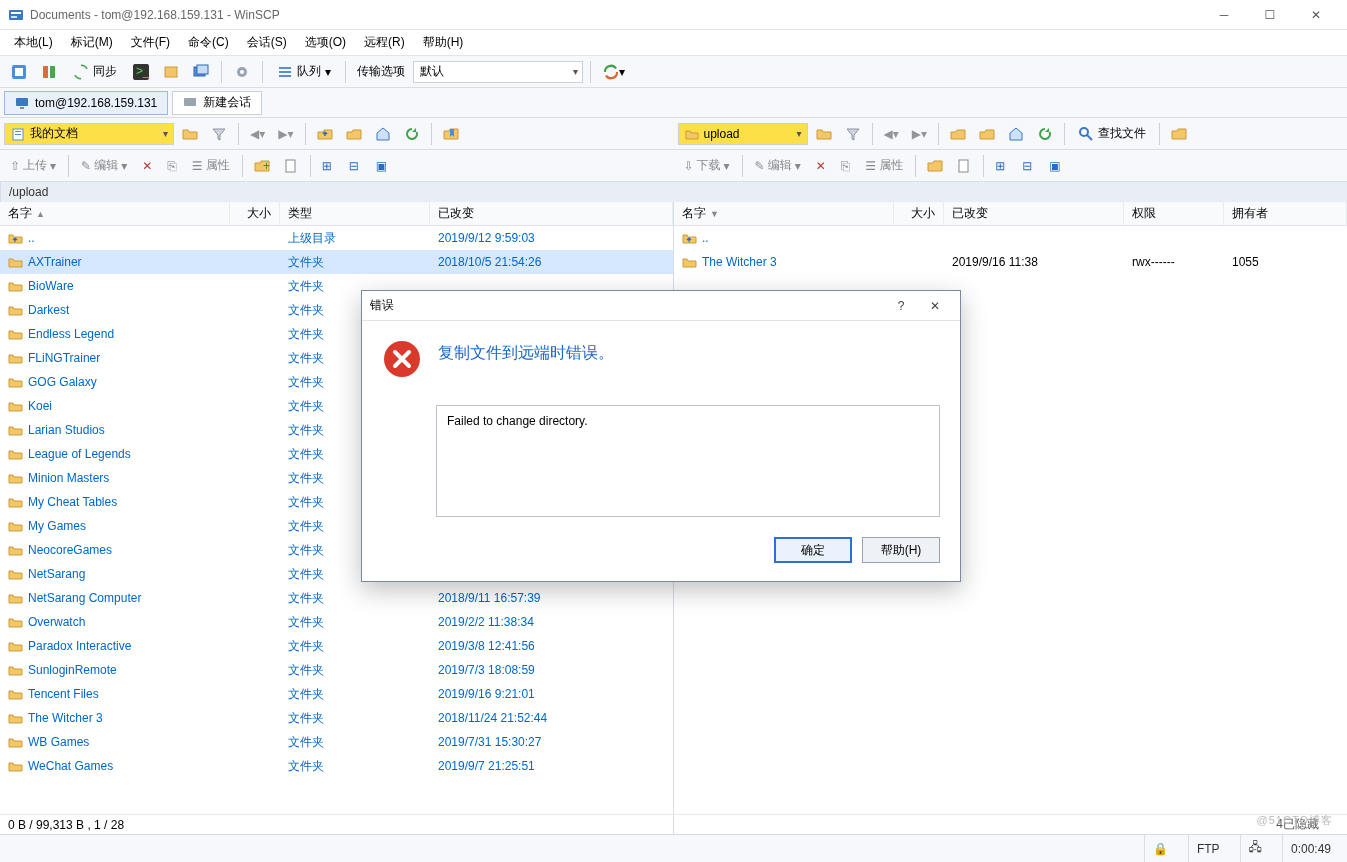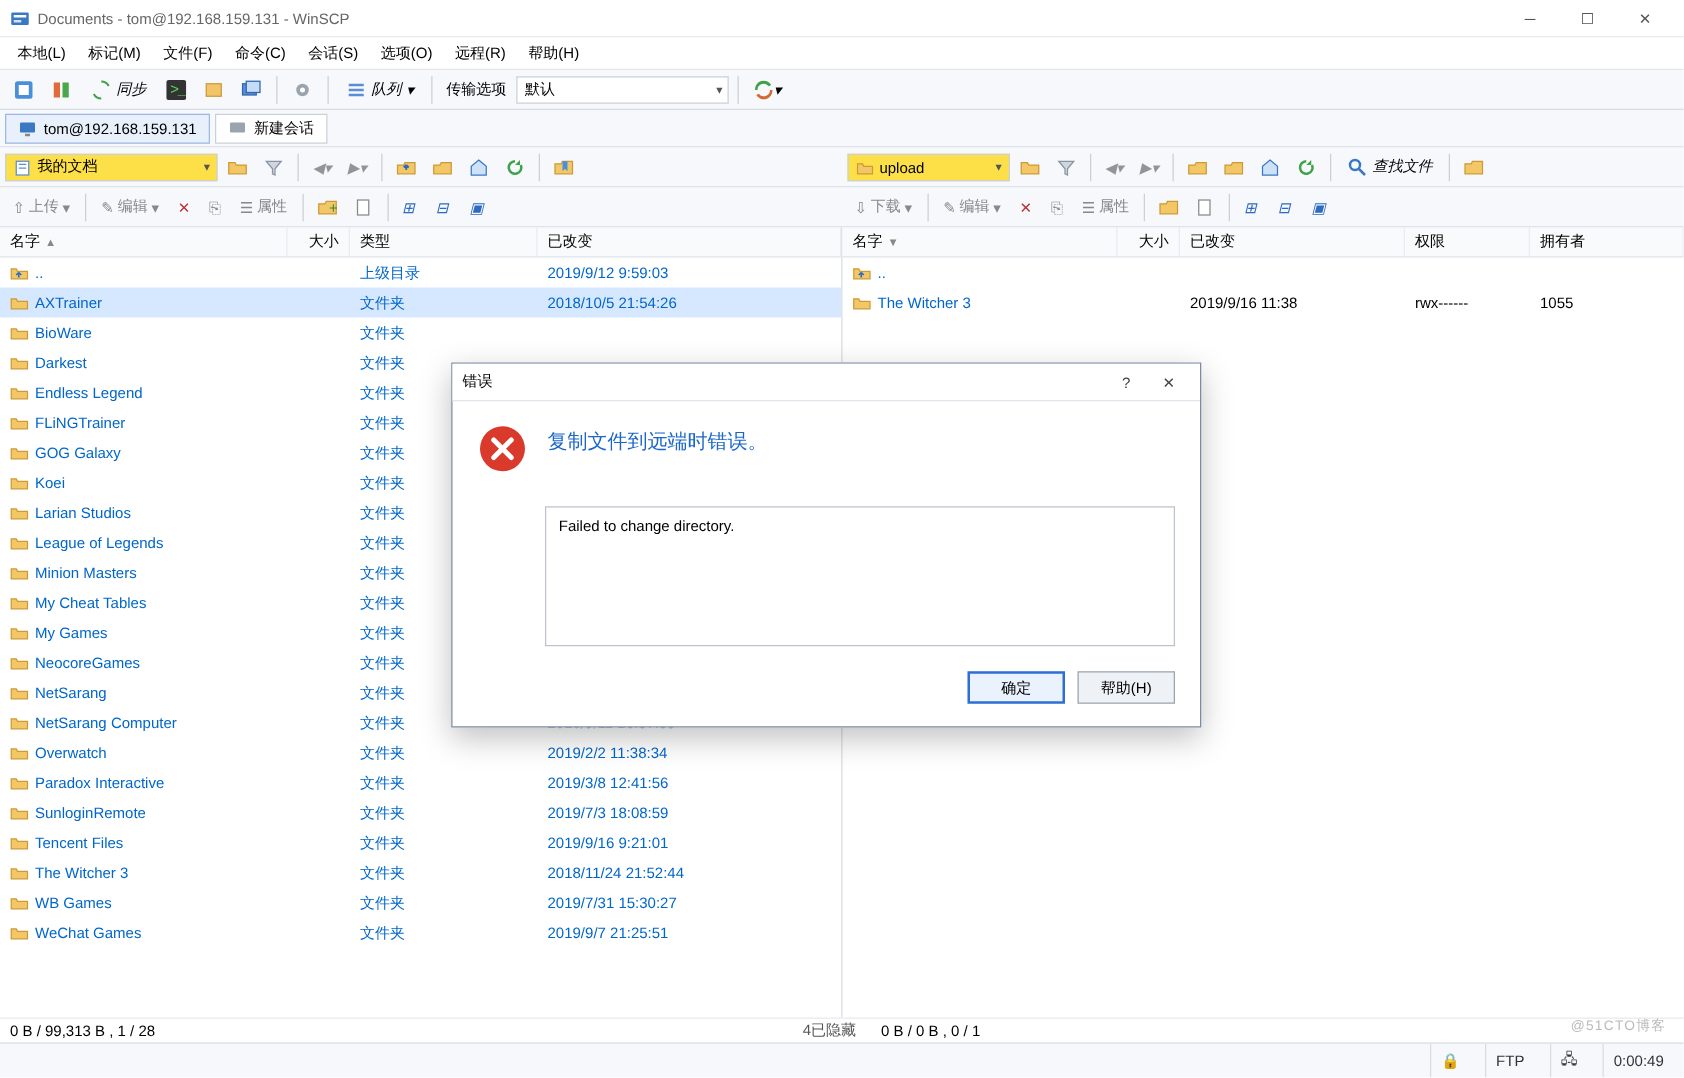--- a/index.html
+++ b/index.html
@@ -4,21 +4,21 @@
 <style>
 * { box-sizing: border-box; margin: 0; padding: 0; font-family: "Microsoft YaHei", "Segoe UI", Tahoma, sans-serif; font-size: 12px; }
 body { background: #fff; width: 1347px; height: 862px; position: relative; overflow: hidden; color: #000; }
 .titlebar { height: 30px; display: flex; align-items: center; padding: 0 8px; background: #fff; border-bottom: 1px solid #e5e5e5; }
 .titlebar .app-icon { width:16px; height:16px; margin-right:6px; display:inline-flex; }
 .titlebar .title { flex:1; color:#666; }
 .titlebar .winbtn { width:46px; height:30px; display:flex; align-items:center; justify-content:center; color:#555; }
 .menubar { height:26px; display:flex; align-items:center; padding:0 6px; gap:2px; background:#fff; border-bottom:1px solid #e5e5e5; }
 .menubar .mi { padding:3px 8px; }
 .toolbar1, .toolbar2 { height:32px; display:flex; align-items:center; padding:0 6px; gap:4px; background:#f6f8fb; border-bottom:1px solid #d7dde4; }
-.tbtn { height:24px; min-width:24px; padding:0 4px; display:flex; align-items:center; justify-content:space-between; border:1px solid transparent; border-radius:2px;font-style:italic; }
+.tbtn { height:24px; min-width:24px; padding:0 4px; display:flex; align-items:center; justify-content:space-between; border:1px solid transparent; border-radius:2px; }
 .tbtn svg { display:block; }
 .tbtn.txt { padding:0 6px; gap:4px; }
 .sep { width:1px; height:22px; background:#c9d0d8; margin:0 3px; }
 .combo { height:22px; border:1px solid #c9d0d8; background:#fff; display:flex; align-items:center; padding:0 18px 0 6px; position:relative; min-width:80px; }
 .combo::after { content:"▾"; position:absolute; right:4px; font-size:10px; color:#555; }
 .sessionbar { height:30px; display:flex; align-items:center; padding:0 4px; gap:4px; background:#f6f8fb; border-bottom:1px solid #d7dde4; }
 .sessiontab { height:24px; padding:0 10px; display:flex; align-items:center; gap:6px; border:1px solid #c9d0d8; background:#fff; }
 .sessiontab.active { background:#e8f0fb; border-color:#9cb8e4; }
 .panes { display:flex; height:calc(100% - 30px - 26px - 32px - 30px - 32px - 32px - 20px - 28px); }
 .pane { flex:1; display:flex; flex-direction:column; min-width:0; }
@@ -343,20 +343,21 @@
         </svg>
       </div>
       <div class="sep"></div>
     <div class="tbtn" style="color:#2d6bc0">⊞</div>
     <div class="tbtn" style="color:#2d6bc0">⊟</div>
     <div class="tbtn" style="color:#2d6bc0">▣</div>
   </div>
 </div>
 
 <div style="display:flex">
+  <div style="flex:1;border-left:1px solid #d7dde4" class="pathbar">/upload</div>
 </div>
 
 <div class="panes">
   <div class="pane">
     <div class="listhead">
       <div class="col" style="width:230px">
           <span>名字</span>
           <span style="color:#888;font-size:9px">▲</span>
         </div>
       <div class="col" style="width:50px;justify-content:flex-end">大小</div>
@@ -707,21 +708,20 @@
           <div class="cell" style="width:100px">rwx------</div>
           <div class="cell" style="flex:1">1055</div>
         </div>
       </div>
   </div>
 </div>
 
 <div class="prestatus">
   <div class="half">0 B / 99,313 B ,   1 / 28</div>
   <div style="padding-right:20px;color:#555">4已隐藏</div>
-  <div class="half">0 B / 0 B ,   0 / 1</div>
 </div>
 
 <div class="statusbar">
   <div class="spacer"></div>
   <div class="cell">
       <span class="ico">🔒</span>
     </div>
   <div class="cell">FTP</div>
   <div class="cell">
       <span class="ico">🖧</span>

